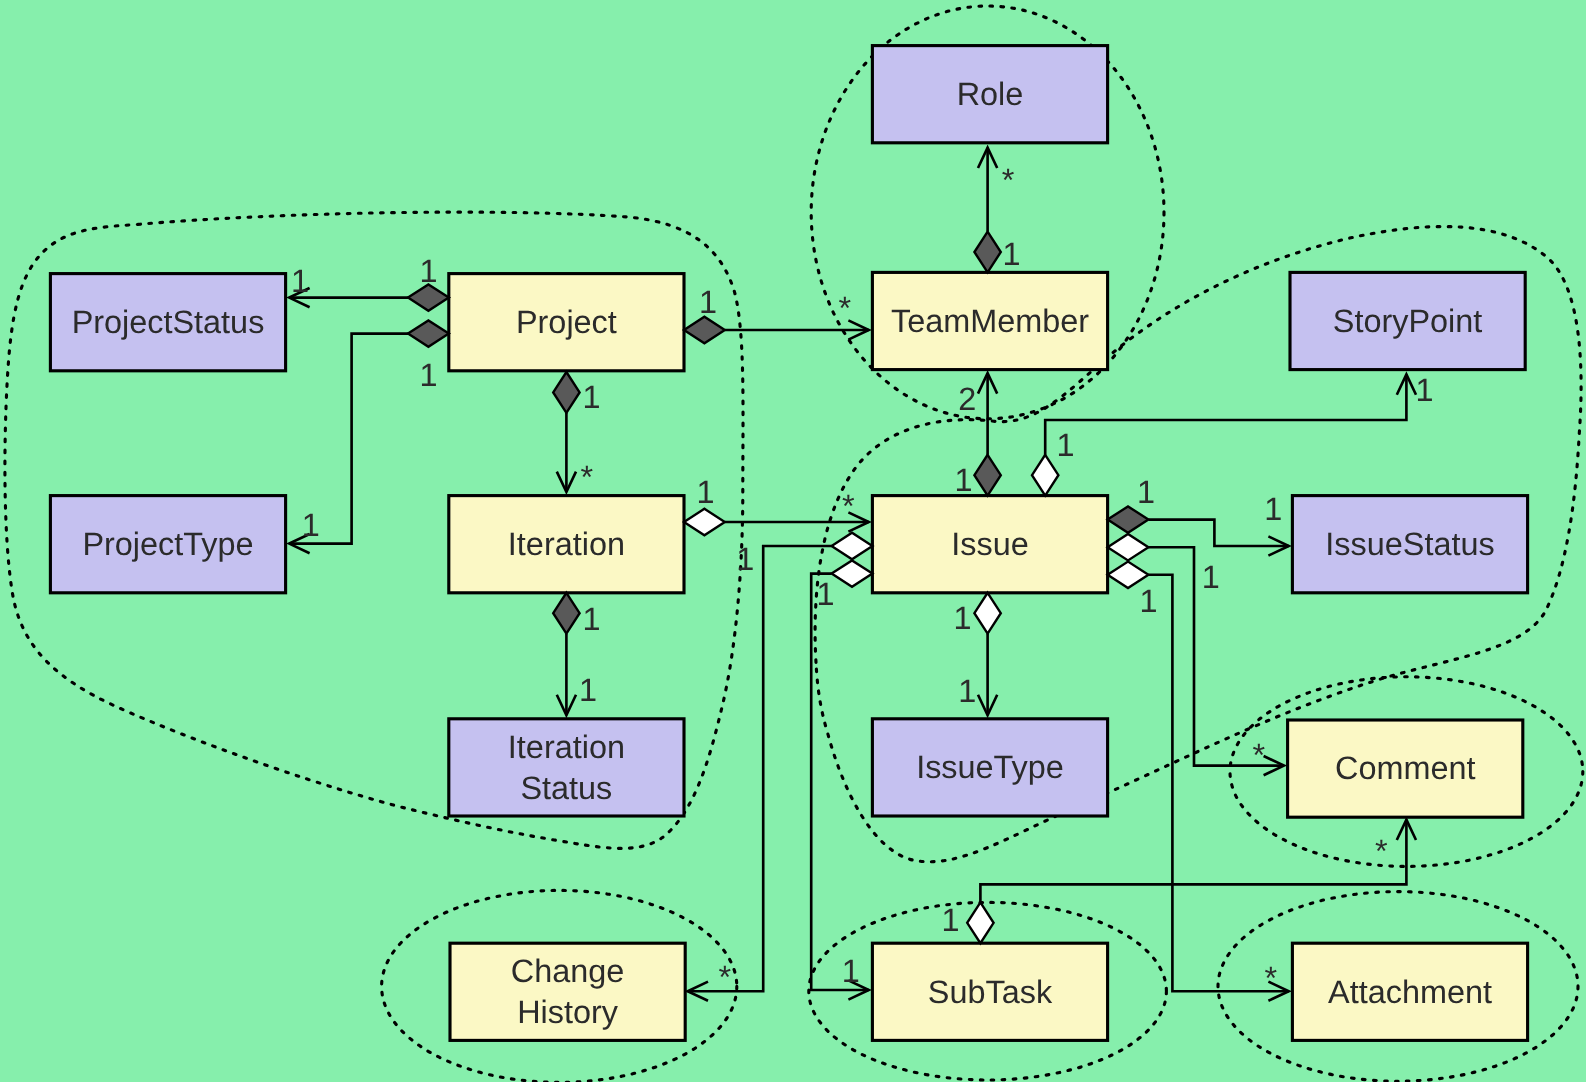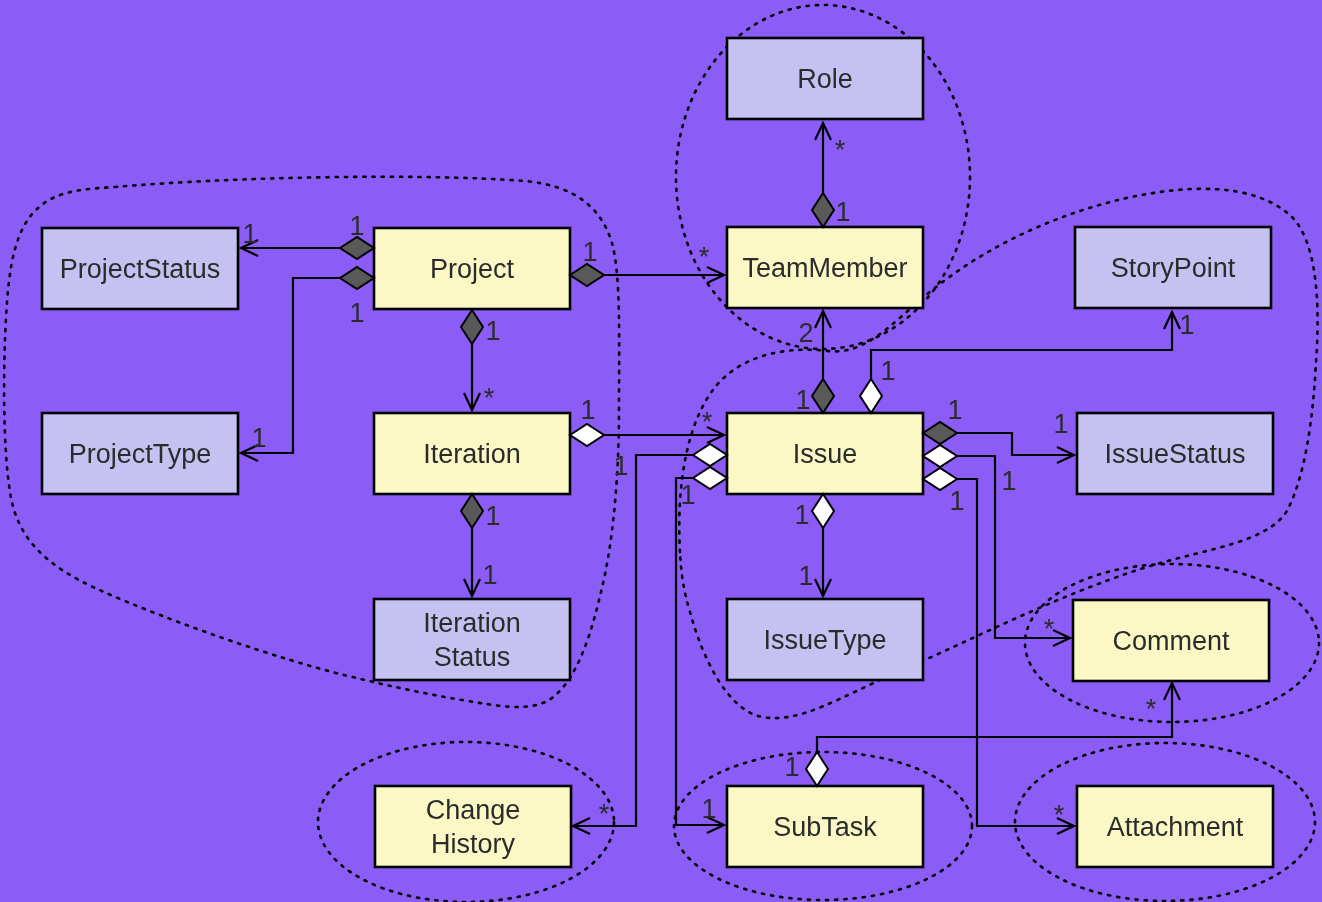--- a/index.html
+++ b/index.html
@@ -1,16 +1,16 @@
 <!DOCTYPE html>
 <html><head>
 <meta charset="utf-8">
 <style>
   html,body{margin:0;padding:0;background:#ffffff;}
-  #stage{position:relative;width:1322px;height:902px;background:#8b5cf6;overflow:hidden;
+  #stage{position:relative;width:1322px;height:902px;background:#86efac;overflow:hidden;
          font-family:"Liberation Sans", sans-serif;}
   svg text{font-family:"Liberation Sans", sans-serif;}
 </style>
 </head>
 <body>
 
 <div id="stage">
   <svg id="diagram-svg" width="1322" height="902" viewBox="0 0 1322 902" xmlns="http://www.w3.org/2000/svg">
     <g id="layer-groups">
         <path d="M 115,187 C 230,177 420,173 525,181 C 575,186 601,207 612,243 C 621,276 619,340 619,410 C 619,470 614,540 601,592 C 591,634 578,678 552,698 C 531,713 498,706 462,700 C 420,693 381,684 340,674 C 280,659 170,622 95,588 C 48,566 17,540 10,492 C 3,448 3,372 6,318 C 9,262 16,228 38,208 C 58,190 85,189 115,187 Z" fill="none" stroke="#000000" stroke-width="2.6" stroke-dasharray="2.2 7" stroke-linecap="round"></path>

